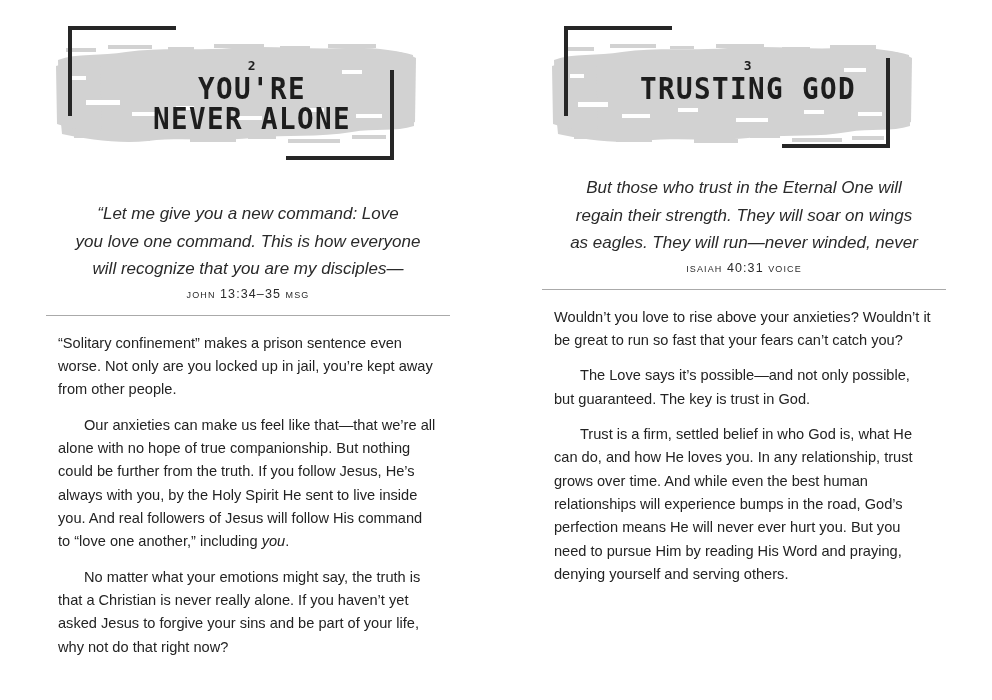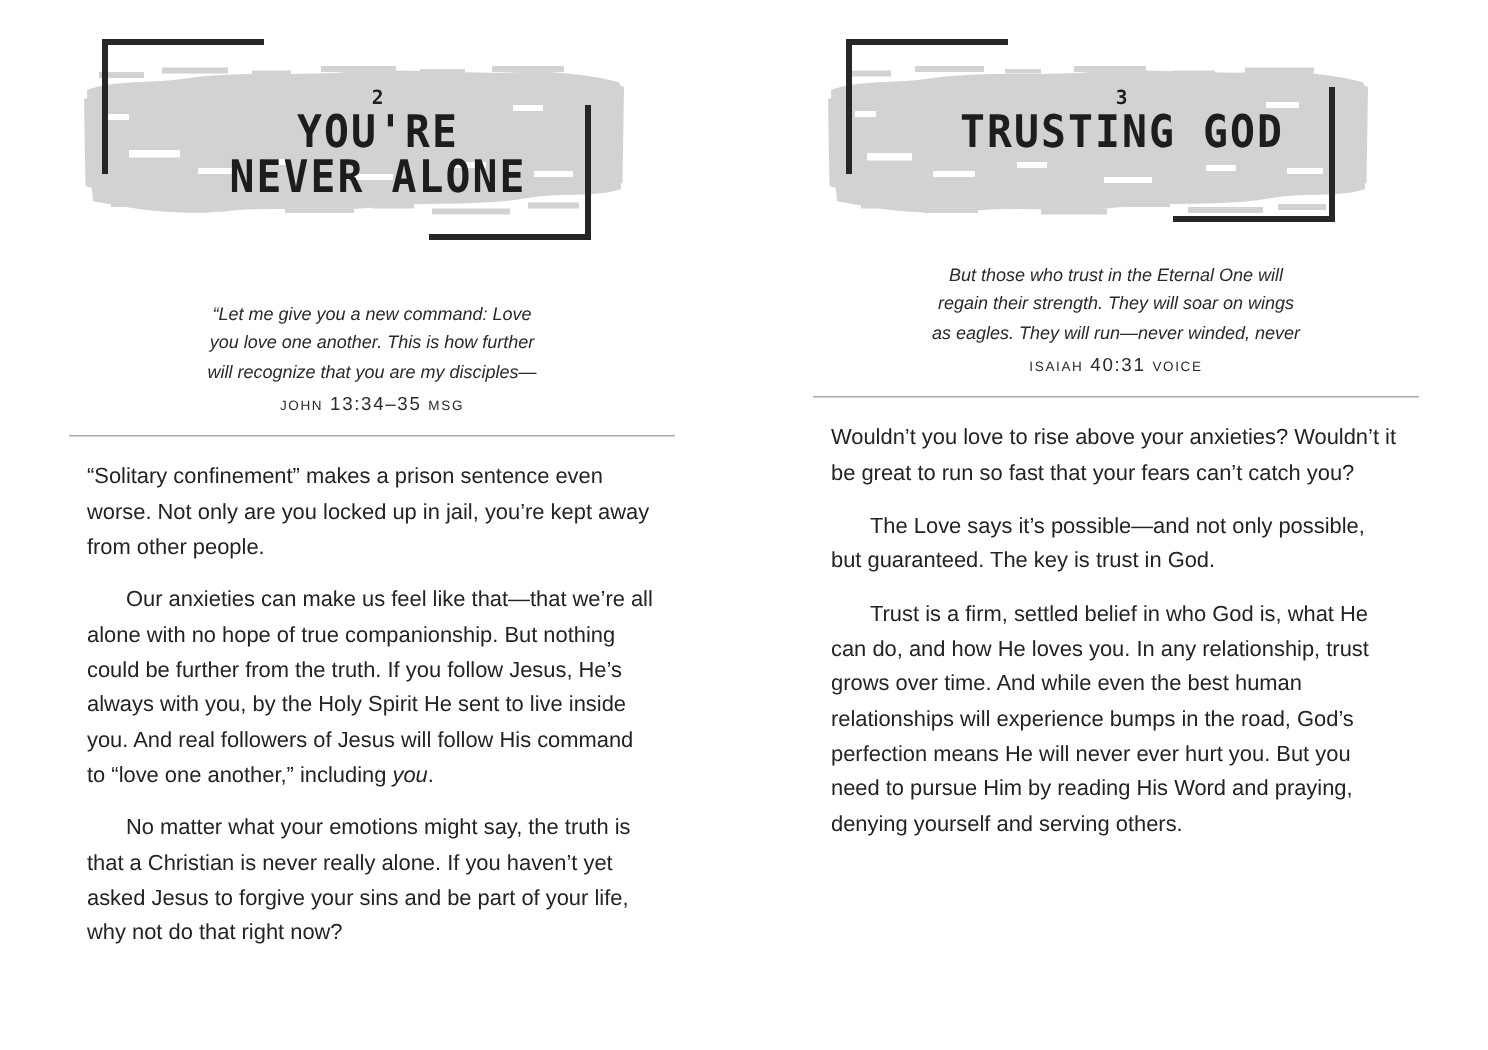--- a/index.html
+++ b/index.html
@@ -87,21 +87,21 @@
     text-transform: uppercase;
     transform: scaleX(0.92);
   }
   .chapter-title .tl2 { display: block; }
 
   
   .scripture {
     margin: 0 46px;
     text-align: center;
     font-style: italic;
-    font-size: 12px;
+    font-size: 17px;
     line-height: 1.62;
     color: #2a2a2a;
   }
   .scripture .sline { display: block; white-space: nowrap; }
 
   .citation {
     margin: 4px 46px 0;
     text-align: center;
     font-size: 12.5px;
     letter-spacing: 1.1px;
@@ -184,21 +184,21 @@
       <div class="chapter-num" style="top:40px;">2</div>
 
       <div class="chapter-title" style="top:56px;">
         <span class="tl1">YOU'RE</span>
         <span class="tl2">NEVER ALONE</span>
       </div>
     </div>
 
     <div class="scripture">
       <span class="sline">“Let me give you a new command: Love</span>
-      <span class="sline">you love one another. This is how further</span>
+      <span class="sline">you love one command. This is how everyone</span>
       <span class="sline">will recognize that you are my disciples—</span>
     </div>
 
     <div class="citation">John 13:34–35 MSG</div>
 
     <div class="rule"></div>
 
     <div class="body-copy">
       <p>“Solitary confinement” makes a prison sentence even worse. Not only are you locked up in jail, you’re kept away from other people.</p>
       <p class="indent"><span>Our anxieties can make us feel like that—that we’re all alone with no hope of true companionship. But nothing could be further from the truth. If you follow Jesus, He’s always with you, by the Holy Spirit He sent to live inside you. And real followers of Jesus will follow His command to “love one another,” including </span><em>you</em><span>.</span></p>

